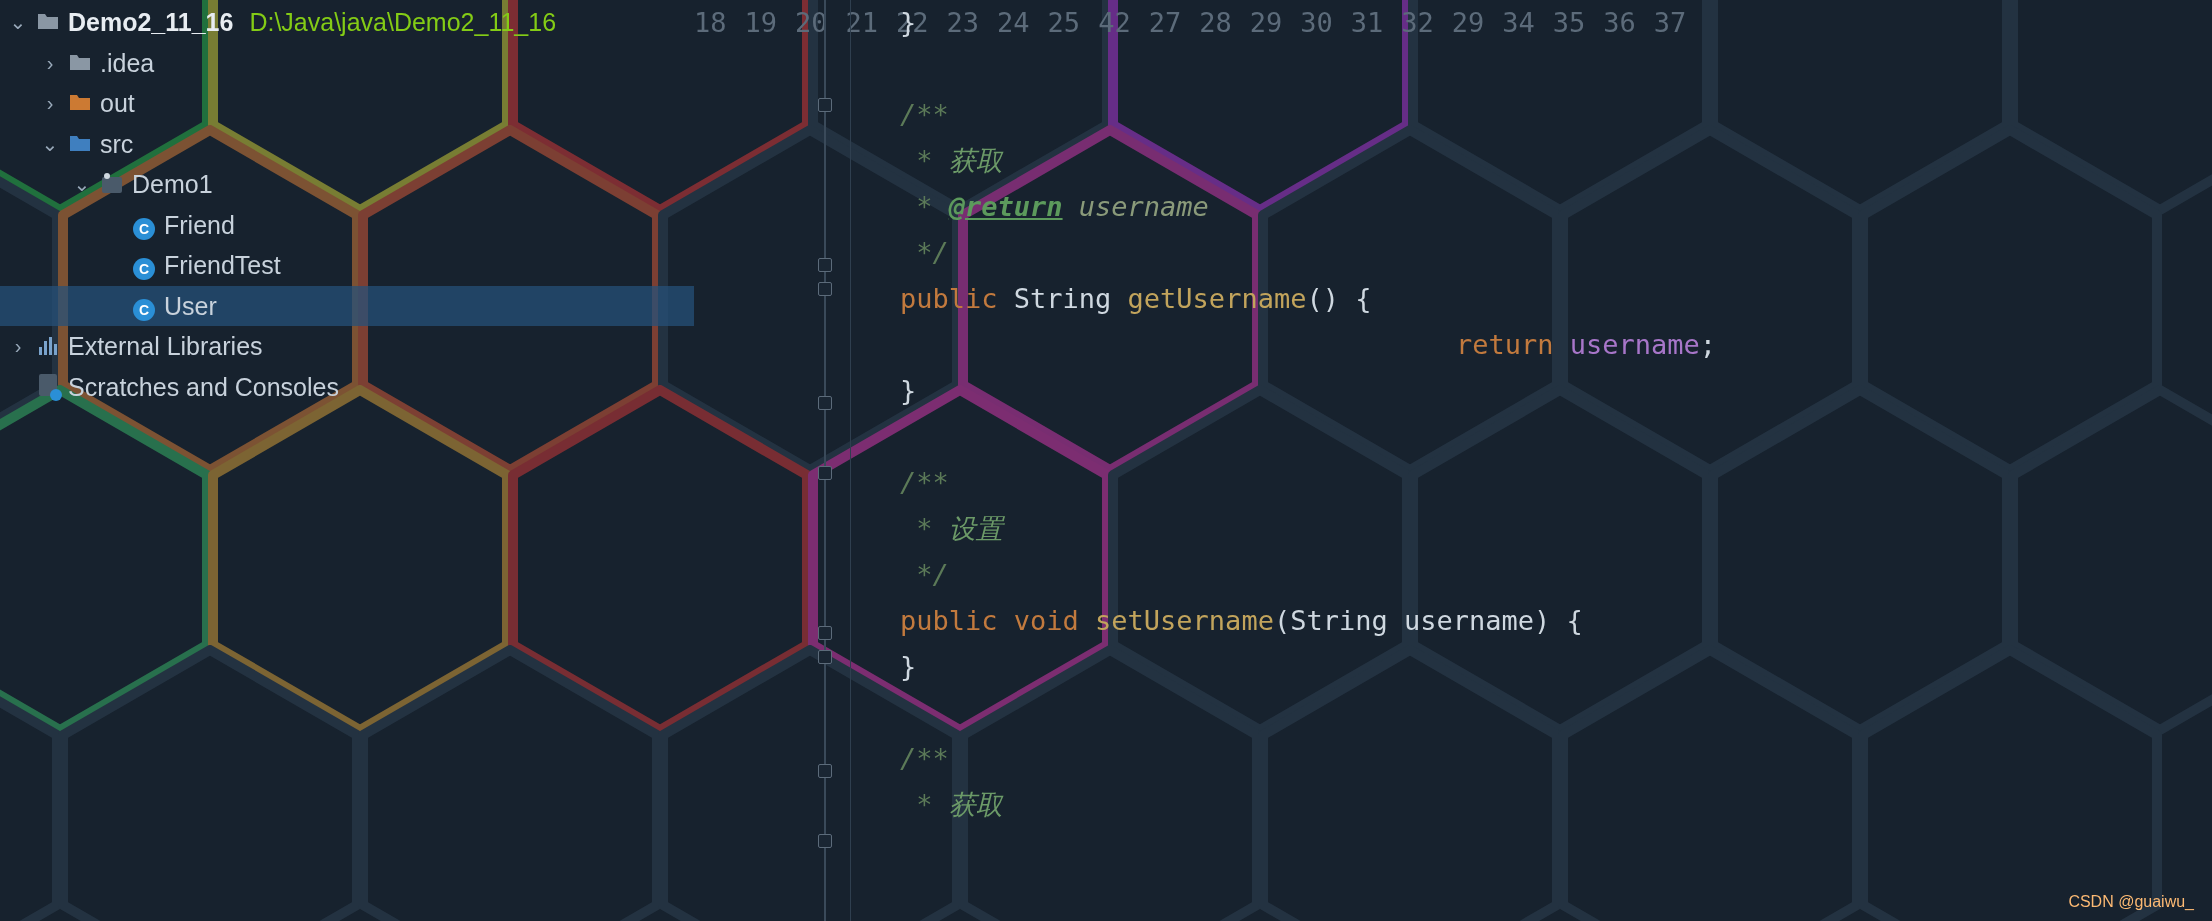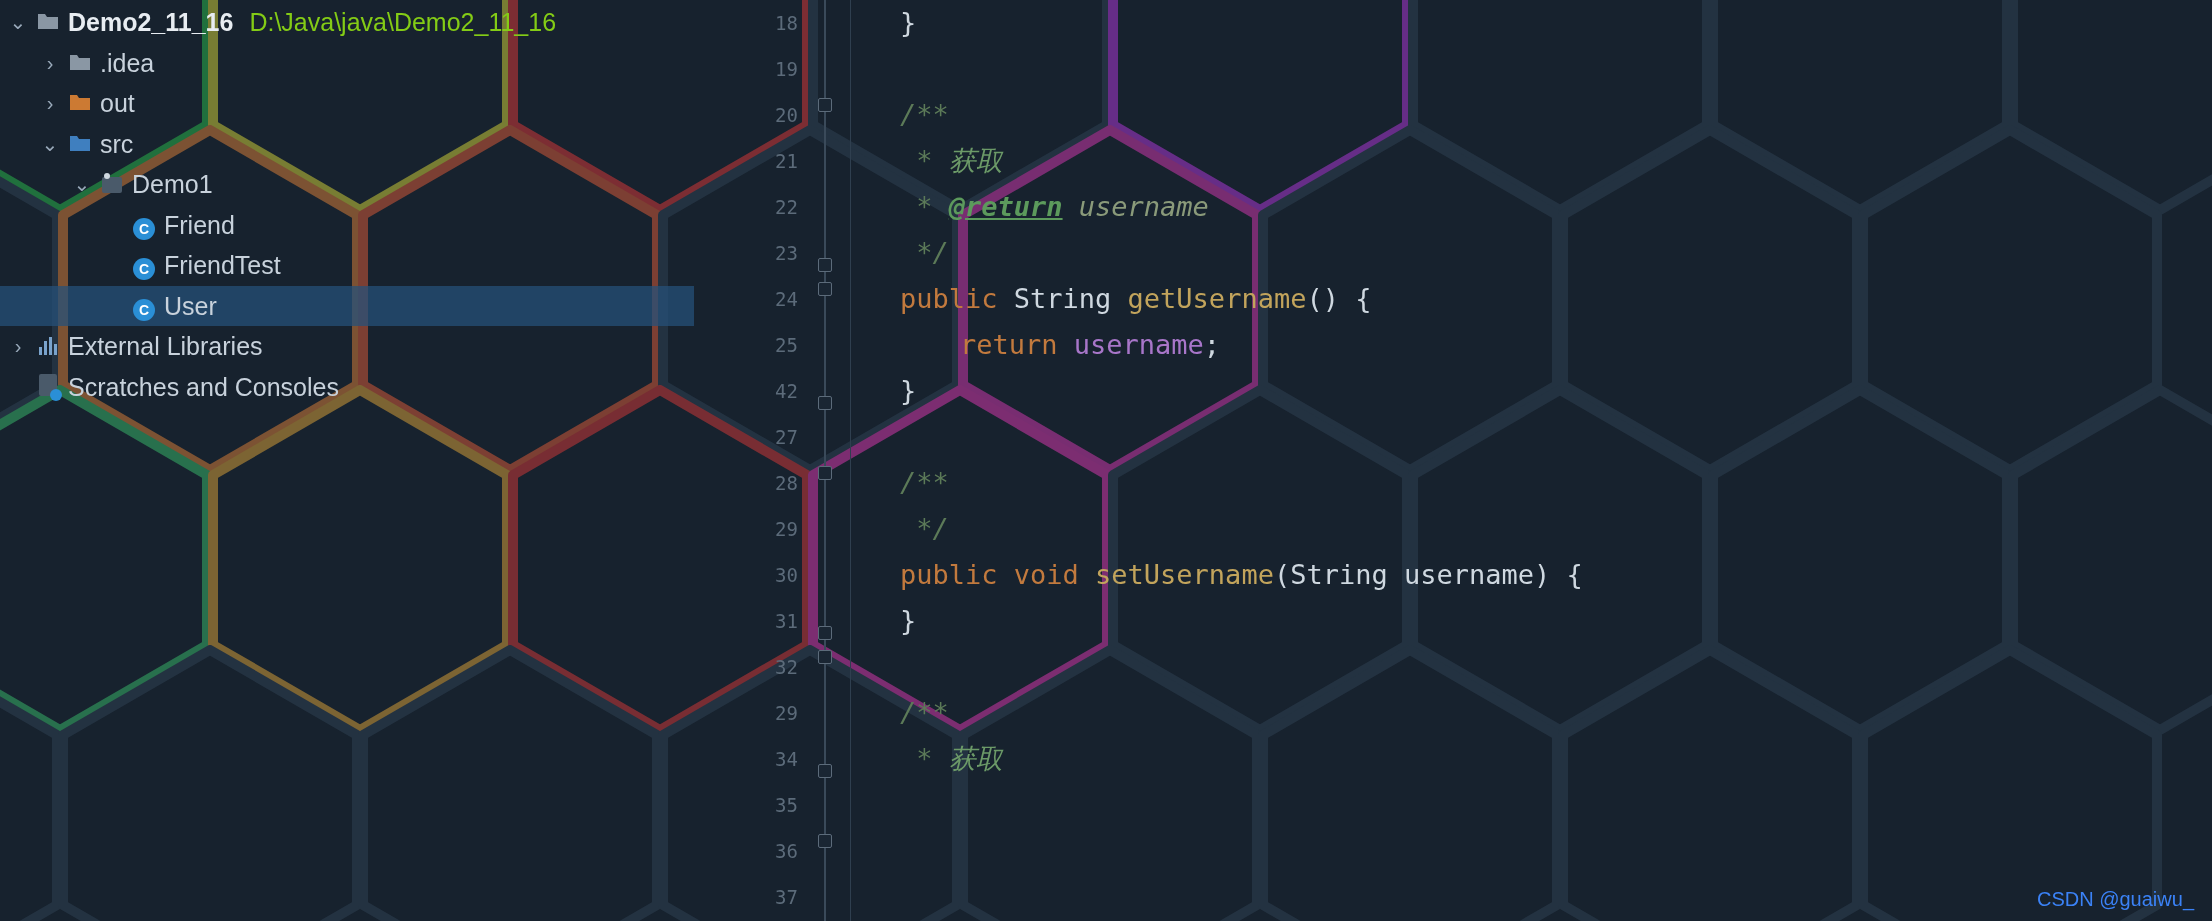--- a/index.html
+++ b/index.html
@@ -76,23 +76,23 @@
     background:#4a5a6a;border-radius:2px;position:relative;}
   .ic-scratch::after{content:"";position:absolute;right:-5px;bottom:-5px;
     width:12px;height:12px;border-radius:50%;background:#2a8fd6;}
   .ic-pkg{display:inline-block;width:20px;height:16px;background:#4a5a6a;border-radius:2px;position:relative;}
   .ic-pkg::before{content:"";position:absolute;width:6px;height:6px;background:#cfd8e0;left:2px;top:-4px;border-radius:50%;}
 
   
   .gutter {
     width: 122px;
     flex: 0 0 122px;
-    display: flex; flex-direction: column;
+    display: flex; flex-direction: row;
     font-family: "Consolas", "Menlo", monospace;
-    font-size: 19px;
+    font-size: 27px;
     color: #5c6b7a;
     text-align: right;
   }
   .gutter-row {
     height: 46px; line-height:46px;
     padding-right: 18px;
   }
   .fold-col {
     width: 24px; flex:0 0 24px;
     position:relative;
@@ -123,21 +123,21 @@
   .tok-zh { color:#6c9a68; font-style:italic;}
   .tok-kw { color:#c27a3e; }
   .tok-type { color:#cfd8e0; }
   .tok-ident { color:#c2a45c; }
   .tok-field { color:#a876c9; }
   .tok-plain { color:#cfd8e0; }
   .tok-punct { color:#cfd8e0; }
 
   .watermark {
     position:absolute;right:18px;bottom:10px;z-index:3;
-    color:#3b82f6;font-size:20px;
+    color:#fdba74;font-size:16px;
   }
 </style>
 </head>
 <body>
 
 <div class="hexbg">
 <svg viewBox="0 0 2212 921" xmlns="http://www.w3.org/2000/svg">
   <defs>
     <path id="hx" d="M0 -170 L147 -85 L147 85 L0 170 L-147 85 L-147 -85 Z" fill="none" stroke-width="10" stroke-linejoin="round"></path>
   </defs>
@@ -290,24 +290,25 @@
       </div>
     <div class="code-col" id="code">
       <div class="indent-guide" style="left:10px"></div>
     <div class="code-line" style="padding-left: 60px;"><span class="tok-punct">}</span></div>
         <div class="code-line" style="padding-left: 0px;"></div>
         <div class="code-line" style="padding-left: 60px;"><span class="tok-comment">/**</span></div>
         <div class="code-line" style="padding-left: 60px;"><span class="tok-comment"> * </span><span class="tok-zh">获取</span></div>
         <div class="code-line" style="padding-left: 60px;"><span class="tok-comment"> * </span><span class="tok-tag">@return</span><span class="tok-tagarg"> username</span></div>
         <div class="code-line" style="padding-left: 60px;"><span class="tok-comment"> */</span></div>
         <div class="code-line" style="padding-left: 60px;"><span class="tok-kw">public </span><span class="tok-type">String </span><span class="tok-ident">getUsername</span><span class="tok-punct">() {</span></div>
-        <div class="code-line" style="padding-left: 120px;"><span class="tok-kw">return </span><span class="tok-field">username</span><span class="tok-punct">;</span></div>
+        <div class="code-line" style="padding-left: 120px; text-align: center;"><span class="tok-kw">return </span><span class="tok-field">username</span><span class="tok-punct">;</span></div>
         <div class="code-line" style="padding-left: 60px;"><span class="tok-punct">}</span></div>
         <div class="code-line" style="padding-left: 0px;"></div>
         <div class="code-line" style="padding-left: 60px;"><span class="tok-comment">/**</span></div>
+        <div class="code-line" style="padding-left: 60px;"><span class="tok-comment"> * </span><span class="tok-zh">设置</span></div>
         <div class="code-line" style="padding-left: 60px;"><span class="tok-comment"> */</span></div>
         <div class="code-line" style="padding-left: 60px;"><span class="tok-kw">public void </span><span class="tok-ident">setUsername</span><span class="tok-punct">(</span><span class="tok-type">String </span><span class="tok-plain">username</span><span class="tok-punct">) {</span></div>
         <div class="code-line" style="padding-left: 60px;"><span class="tok-punct">}</span></div>
         <div class="code-line" style="padding-left: 0px;"></div>
         <div class="code-line" style="padding-left: 60px;"><span class="tok-comment">/**</span></div>
         <div class="code-line" style="padding-left: 60px;"><span class="tok-comment"> * </span><span class="tok-zh">获取</span></div>
       </div>
   </div>
 
 </div>

